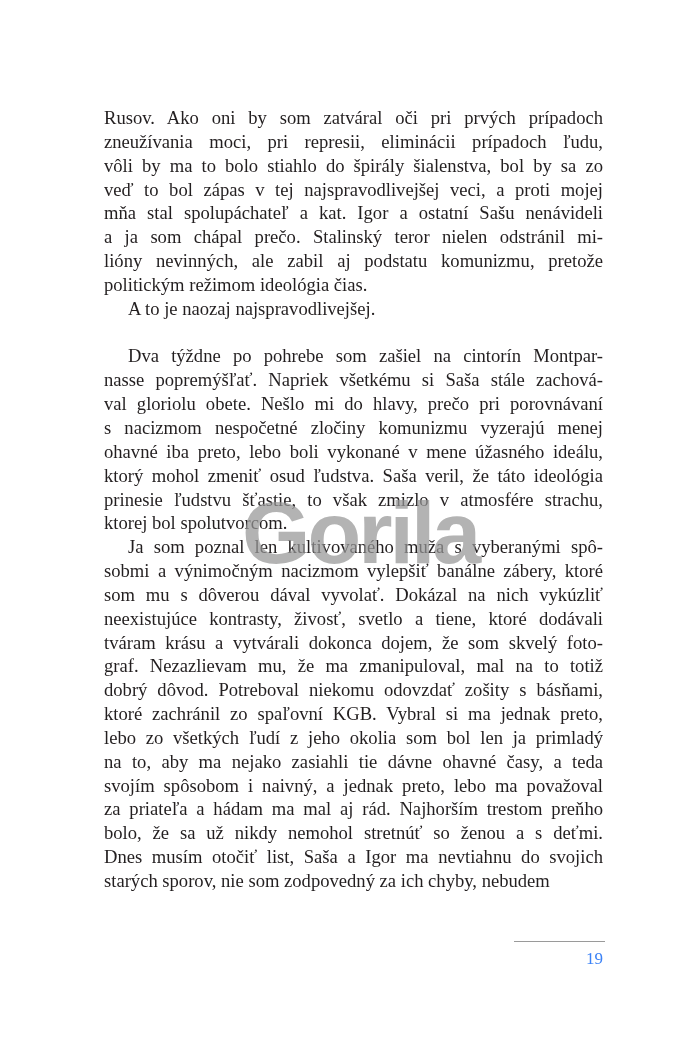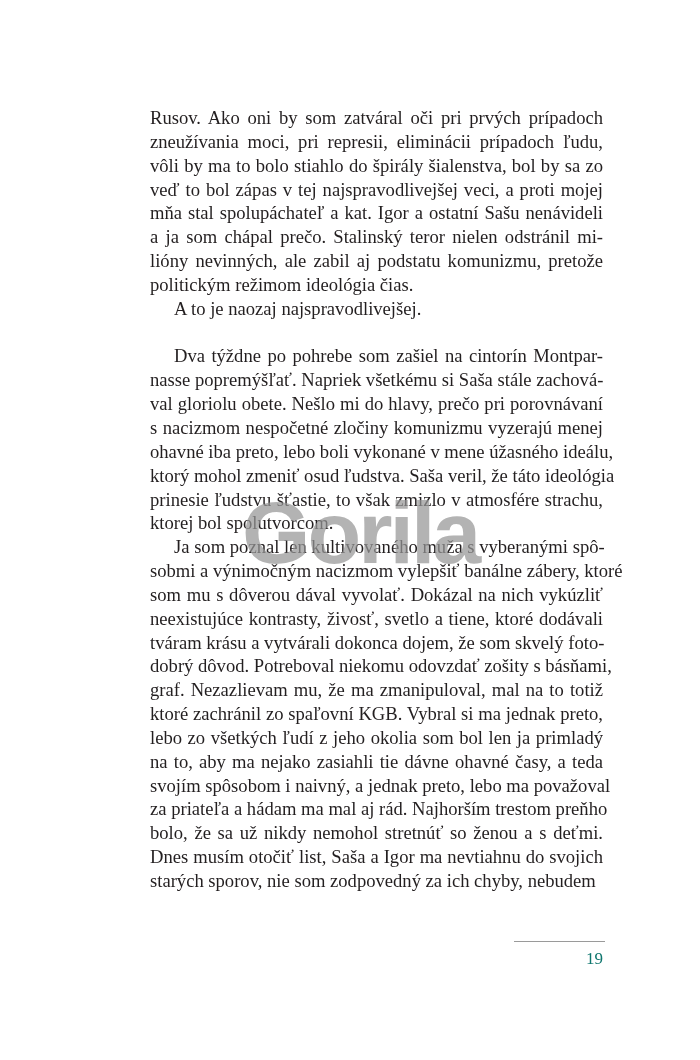--- a/index.html
+++ b/index.html
@@ -8,38 +8,37 @@
     font-family: "Liberation Serif", "DejaVu Serif", serif; color: #231f20;
   }
   .page { position: absolute; left: 0; top: 0; width: 700px; height: 1060px; }
   .text-block {
     position: absolute; left: 104px; top: 106px; width: 499px;
     font-size: 18.6px; line-height: 23.85px;
   }
   .line {
     display: block; white-space: nowrap; text-align: justify; text-align-last: justify;
     height: 23.85px;
-    margin-left: 46px;
   }
   .line.last { text-align-last: left; }
   .line.indent { padding-left: 24px; }
   .gap { display: block; height: 23.85px; }
   .watermark {
     position: absolute; left: 242px; top: 488px; width: 224px; height: 90px;
     font-family: "Liberation Sans", "DejaVu Sans", sans-serif; font-weight: bold;
     font-size: 88px; line-height: 90px; letter-spacing: -3px;
     color: rgba(150,150,150,0.72); text-align: center; pointer-events: none;
   }
   .footer-rule {
     position: absolute; left: 514px; top: 941px; width: 91px; height: 0;
     border-top: 1px solid #9a9a9a;
   }
   .page-number {
     position: absolute; left: 560px; top: 948px; width: 43px; text-align: right;
-    font-size: 17px; line-height: 22px; color: #0f766e;
+    font-size: 17px; line-height: 22px; color: #3b82f6;
   }
 </style>
 </head>
 <body>
 
 <div class="page">
   <div class="text-block" id="text-block">
       <div>
         <span class="line">Rusov. Ako oni by som zatváral oči pri prvých prípadoch</span>
         <span class="line">zneužívania moci, pri represii, eliminácii prípadoch ľudu,</span>
@@ -63,22 +62,22 @@
         <span class="line">ktorý mohol zmeniť osud ľudstva. Saša veril, že táto ideológia</span>
         <span class="line">prinesie ľudstvu šťastie, to však zmizlo v atmosfére strachu,</span>
         <span class="line last">ktorej bol spolutvorcom.</span>
       </div>
       <div>
         <span class="line indent">Ja som poznal len kultivovaného muža s vyberanými spô-</span>
         <span class="line">sobmi a výnimočným nacizmom vylepšiť banálne zábery, ktoré</span>
         <span class="line">som mu s dôverou dával vyvolať. Dokázal na nich vykúzliť</span>
         <span class="line">neexistujúce kontrasty, živosť, svetlo a tiene, ktoré dodávali</span>
         <span class="line">tváram krásu a vytvárali dokonca dojem, že som skvelý foto-</span>
+        <span class="line">graf. Nezazlievam mu, že ma zmanipuloval, mal na to totiž</span>
         <span class="line">dobrý dôvod. Potreboval niekomu odovzdať zošity s básňami,</span>
-        <span class="line">graf. Nezazlievam mu, že ma zmanipuloval, mal na to totiž</span>
         <span class="line">ktoré zachránil zo spaľovní KGB. Vybral si ma jednak preto,</span>
         <span class="line">lebo zo všetkých ľudí z jeho okolia som bol len ja primladý</span>
         <span class="line">na to, aby ma nejako zasiahli tie dávne ohavné časy, a teda</span>
         <span class="line">svojím spôsobom i naivný, a jednak preto, lebo ma považoval</span>
         <span class="line">za priateľa a hádam ma mal aj rád. Najhorším trestom preňho</span>
         <span class="line">bolo, že sa už nikdy nemohol stretnúť so ženou a s deťmi.</span>
         <span class="line">Dnes musím otočiť list, Saša a Igor ma nevtiahnu do svojich</span>
         <span class="line last">starých sporov, nie som zodpovedný za ich chyby, nebudem</span>
       </div>
     </div>

